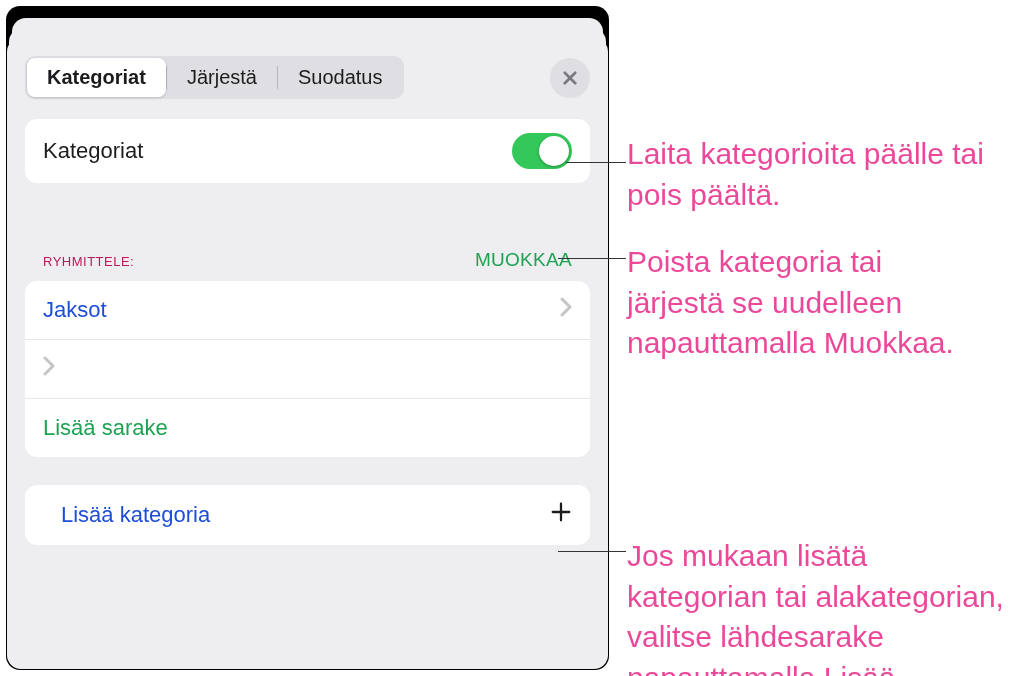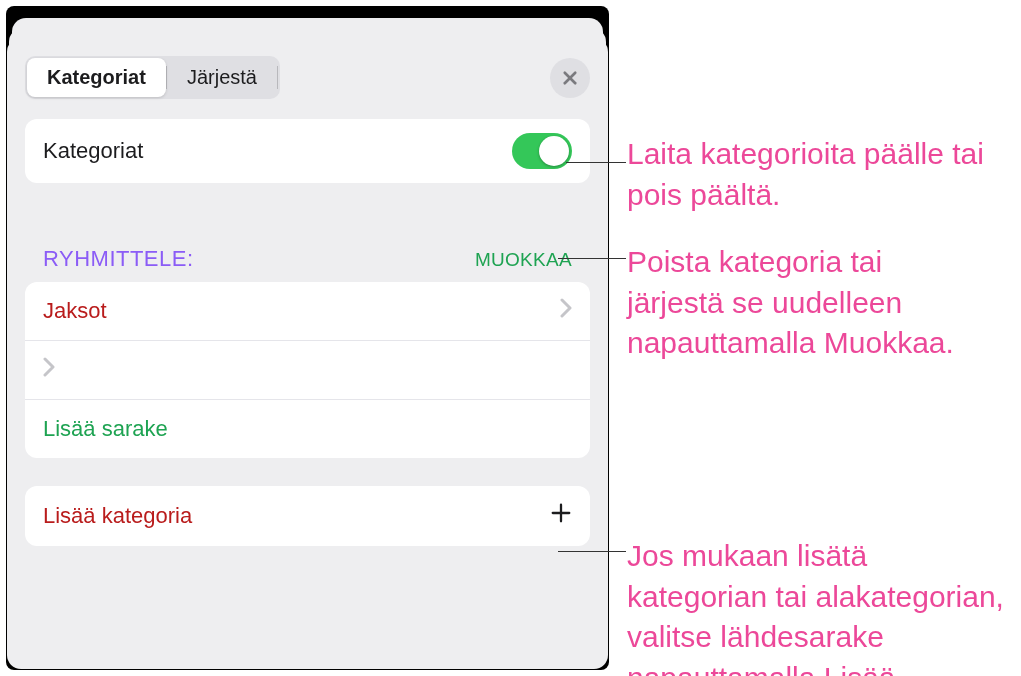--- a/index.html
+++ b/index.html
@@ -14,21 +14,21 @@
       height: 676px;
       position: relative;
     }
     .panel-wrapper {
       position: absolute;
       left: 6px;
       top: 6px;
       width: 603px;
       height: 664px;
       background: #000;
-      border-radius: 8px;
+      border-radius: 14px;
       padding: 6px;
     }
     .panel-stack {
       position: relative;
       width: 100%;
       height: 100%;
     }
     .panel-bg1, .panel-bg2 {
       position: absolute;
       left: 0;
@@ -134,22 +134,22 @@
       border-radius: 50%;
       box-shadow: 0 1px 3px rgba(0,0,0,0.3);
     }
     .section-header {
       display: flex;
       justify-content: space-between;
       align-items: baseline;
       padding: 28px 18px 10px 18px;
     }
     .section-header-label {
-      font-size: 22px;
-      color: #8b5cf6;
+      font-size: 13px;
+      color: #be185d;
       letter-spacing: 0.5px;
       margin-top: 18px;
     }
     .edit-link {
       font-size: 19px;
       color: #1ea352;
       font-weight: 500;
       letter-spacing: 0.3px;
       cursor: pointer;
       margin-top: 38px;
@@ -160,37 +160,38 @@
       justify-content: space-between;
       padding: 16px 18px;
       font-size: 22px;
       border-bottom: 1px solid #e5e5ea;
       cursor: pointer;
     }
     .list-row:last-child {
       border-bottom: none;
     }
     .list-row-primary {
-      color: #b91c1c;
+      color: #1d4ed8;
     }
     .list-row-secondary {
       color: #8a8a8e;
     }
     .list-row-green {
       color: #1ea352;
     }
     .chevron {
       color: #c5c5c9;
     }
     .plus-icon {
       color: #1c1c1e;
       font-weight: 300;
     }
     .add-card {
       margin-top: 28px;
+      padding-left: 18px;
     }
     
     .callout {
       position: absolute;
       font-size: 30px;
       line-height: 1.35;
       color: #ec4899;
     }
     .callout-line {
       position: absolute;
@@ -206,20 +207,21 @@
     <div class="panel-bg1"></div>
     <div class="panel-bg2"></div>
     <div class="panel">
 
       <div class="top-row">
         <div class="seg-control">
           <div class="seg-item active">Kategoriat</div>
           <div class="seg-divider"></div>
           <div class="seg-item">Järjestä</div>
           <div class="seg-divider"></div>
+          <div class="seg-item">Suodatus</div>
         </div>
         <div class="close-btn">
           <svg viewBox="0 0 24 24" fill="none" stroke="currentColor" stroke-width="3.5" stroke-linecap="round">
             <line x1="5" y1="5" x2="19" y2="19"></line>
             <line x1="19" y1="5" x2="5" y2="19"></line>
           </svg>
         </div>
       </div>
 
       <div class="card">

